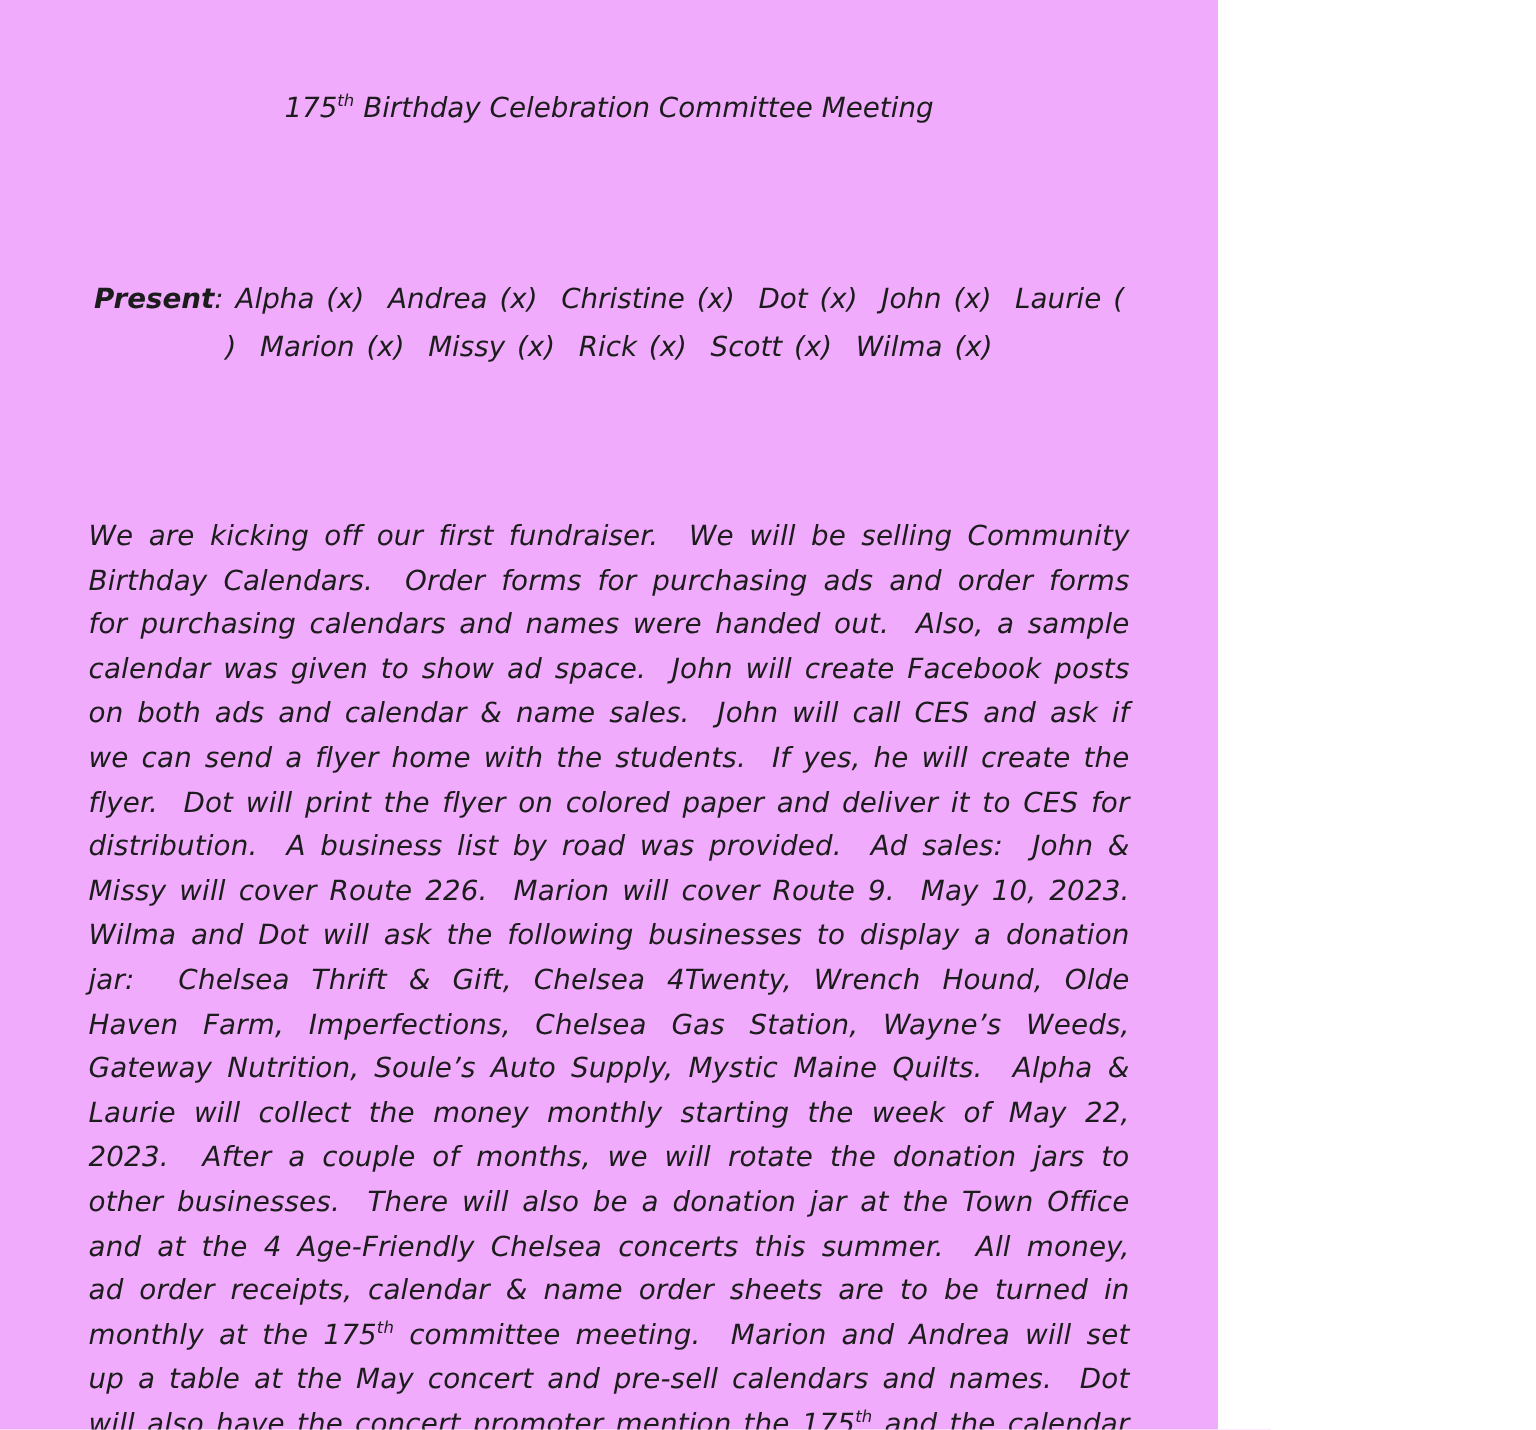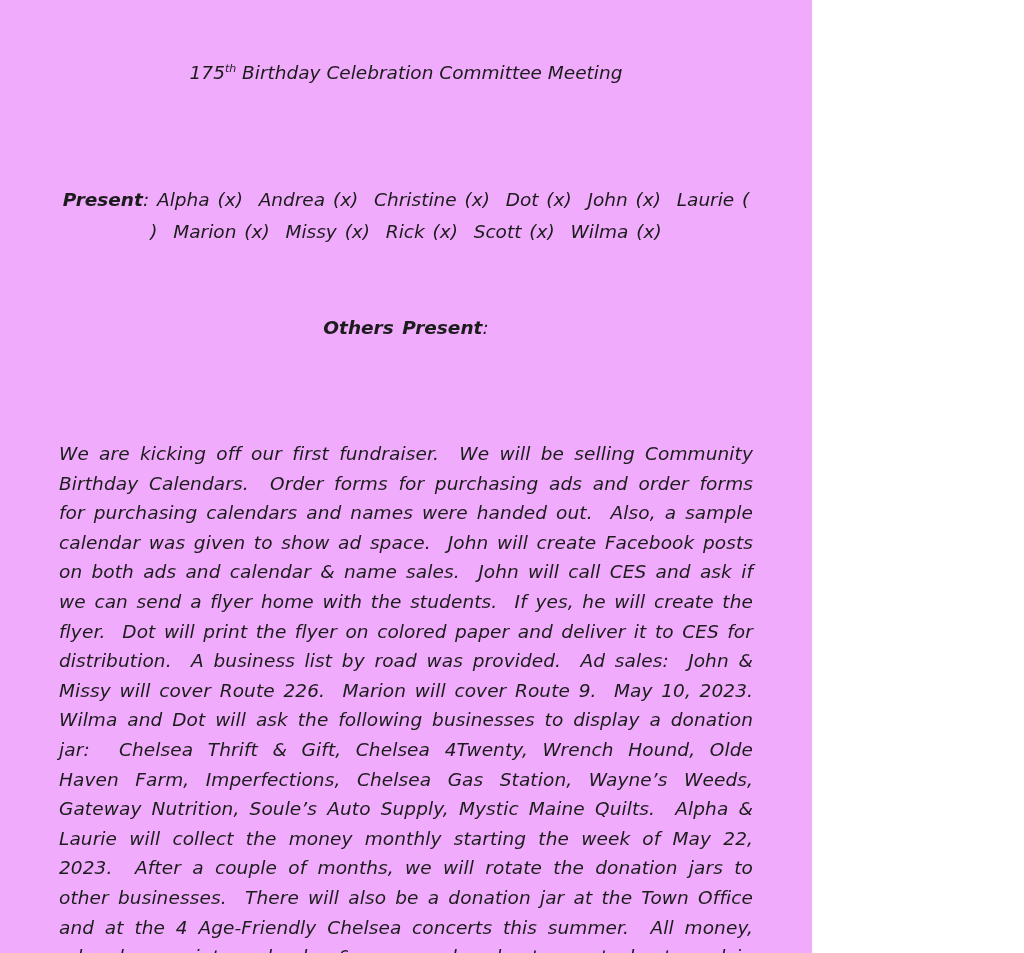--- a/index.html
+++ b/index.html
@@ -61,18 +61,17 @@
 <body>
 
 <div class="page">
 
   <div class="doc-header">
     <div class="hline">175<sup>th</sup> Birthday Celebration Committee Meeting</div>
   </div>
 
   <div class="attendance">
     <div><span class="bold-label">Present</span><span>: </span><span>Alpha (x)  Andrea (x)  Christine (x)  Dot (x)  John (x)  Laurie ( )  Marion (x)  Missy (x)  Rick (x)  Scott (x)  Wilma (x)</span></div>
-    <div><span class="bold-label">Others Present</span><span>:</span></div>
   </div>
 
   <div class="body-paragraph">We are kicking off our first fundraiser.  We will be selling Community Birthday Calendars.  Order forms for purchasing ads and order forms for purchasing calendars and names were handed out.  Also, a sample calendar was given to show ad space.  John will create Facebook posts on both ads and calendar &amp; name sales.  John will call CES and ask if we can send a flyer home with the students.  If yes, he will create the flyer.  Dot will print the flyer on colored paper and deliver it to CES for distribution.  A business list by road was provided.  Ad sales:  John &amp; Missy will cover Route 226.  Marion will cover Route 9.  May 10, 2023. Wilma and Dot will ask the following businesses to display a donation jar:  Chelsea Thrift &amp; Gift, Chelsea 4Twenty, Wrench Hound, Olde Haven Farm, Imperfections, Chelsea Gas Station, Wayne’s Weeds, Gateway Nutrition, Soule’s Auto Supply, Mystic Maine Quilts.  Alpha &amp; Laurie will collect the money monthly starting the week of May 22, 2023.  After a couple of months, we will rotate the donation jars to other businesses.  There will also be a donation jar at the Town Office and at the 4 Age-Friendly Chelsea concerts this summer.  All money, ad order receipts, calendar &amp; name order sheets are to be turned in monthly at the 175<sup>th</sup> committee meeting.  Marion and Andrea will set up a table at the May concert and pre-sell calendars and names.  Dot will also have the concert promoter mention the 175<sup>th</sup> and the calendar fundraiser. This fundraiser will end September 2023.  Fireworks for our first event was discussed.  The current price is $3,800 for a 10-12 minute show.  Christine will get a list of fireworks by price.  In addition to seeking sponsorships, we plan to allow individuals to sponsor fireworks.  We will have a program that lists each firework and its sponsor.  We will work with other committees and incorporate their events into our yearlong celebration.  The next 175 Celebration Committee Meeting is Tuesday, June 6, 2023, 6:00 p.m., at theTown Office.</div>
 
 </div>
 
 </body></html>

